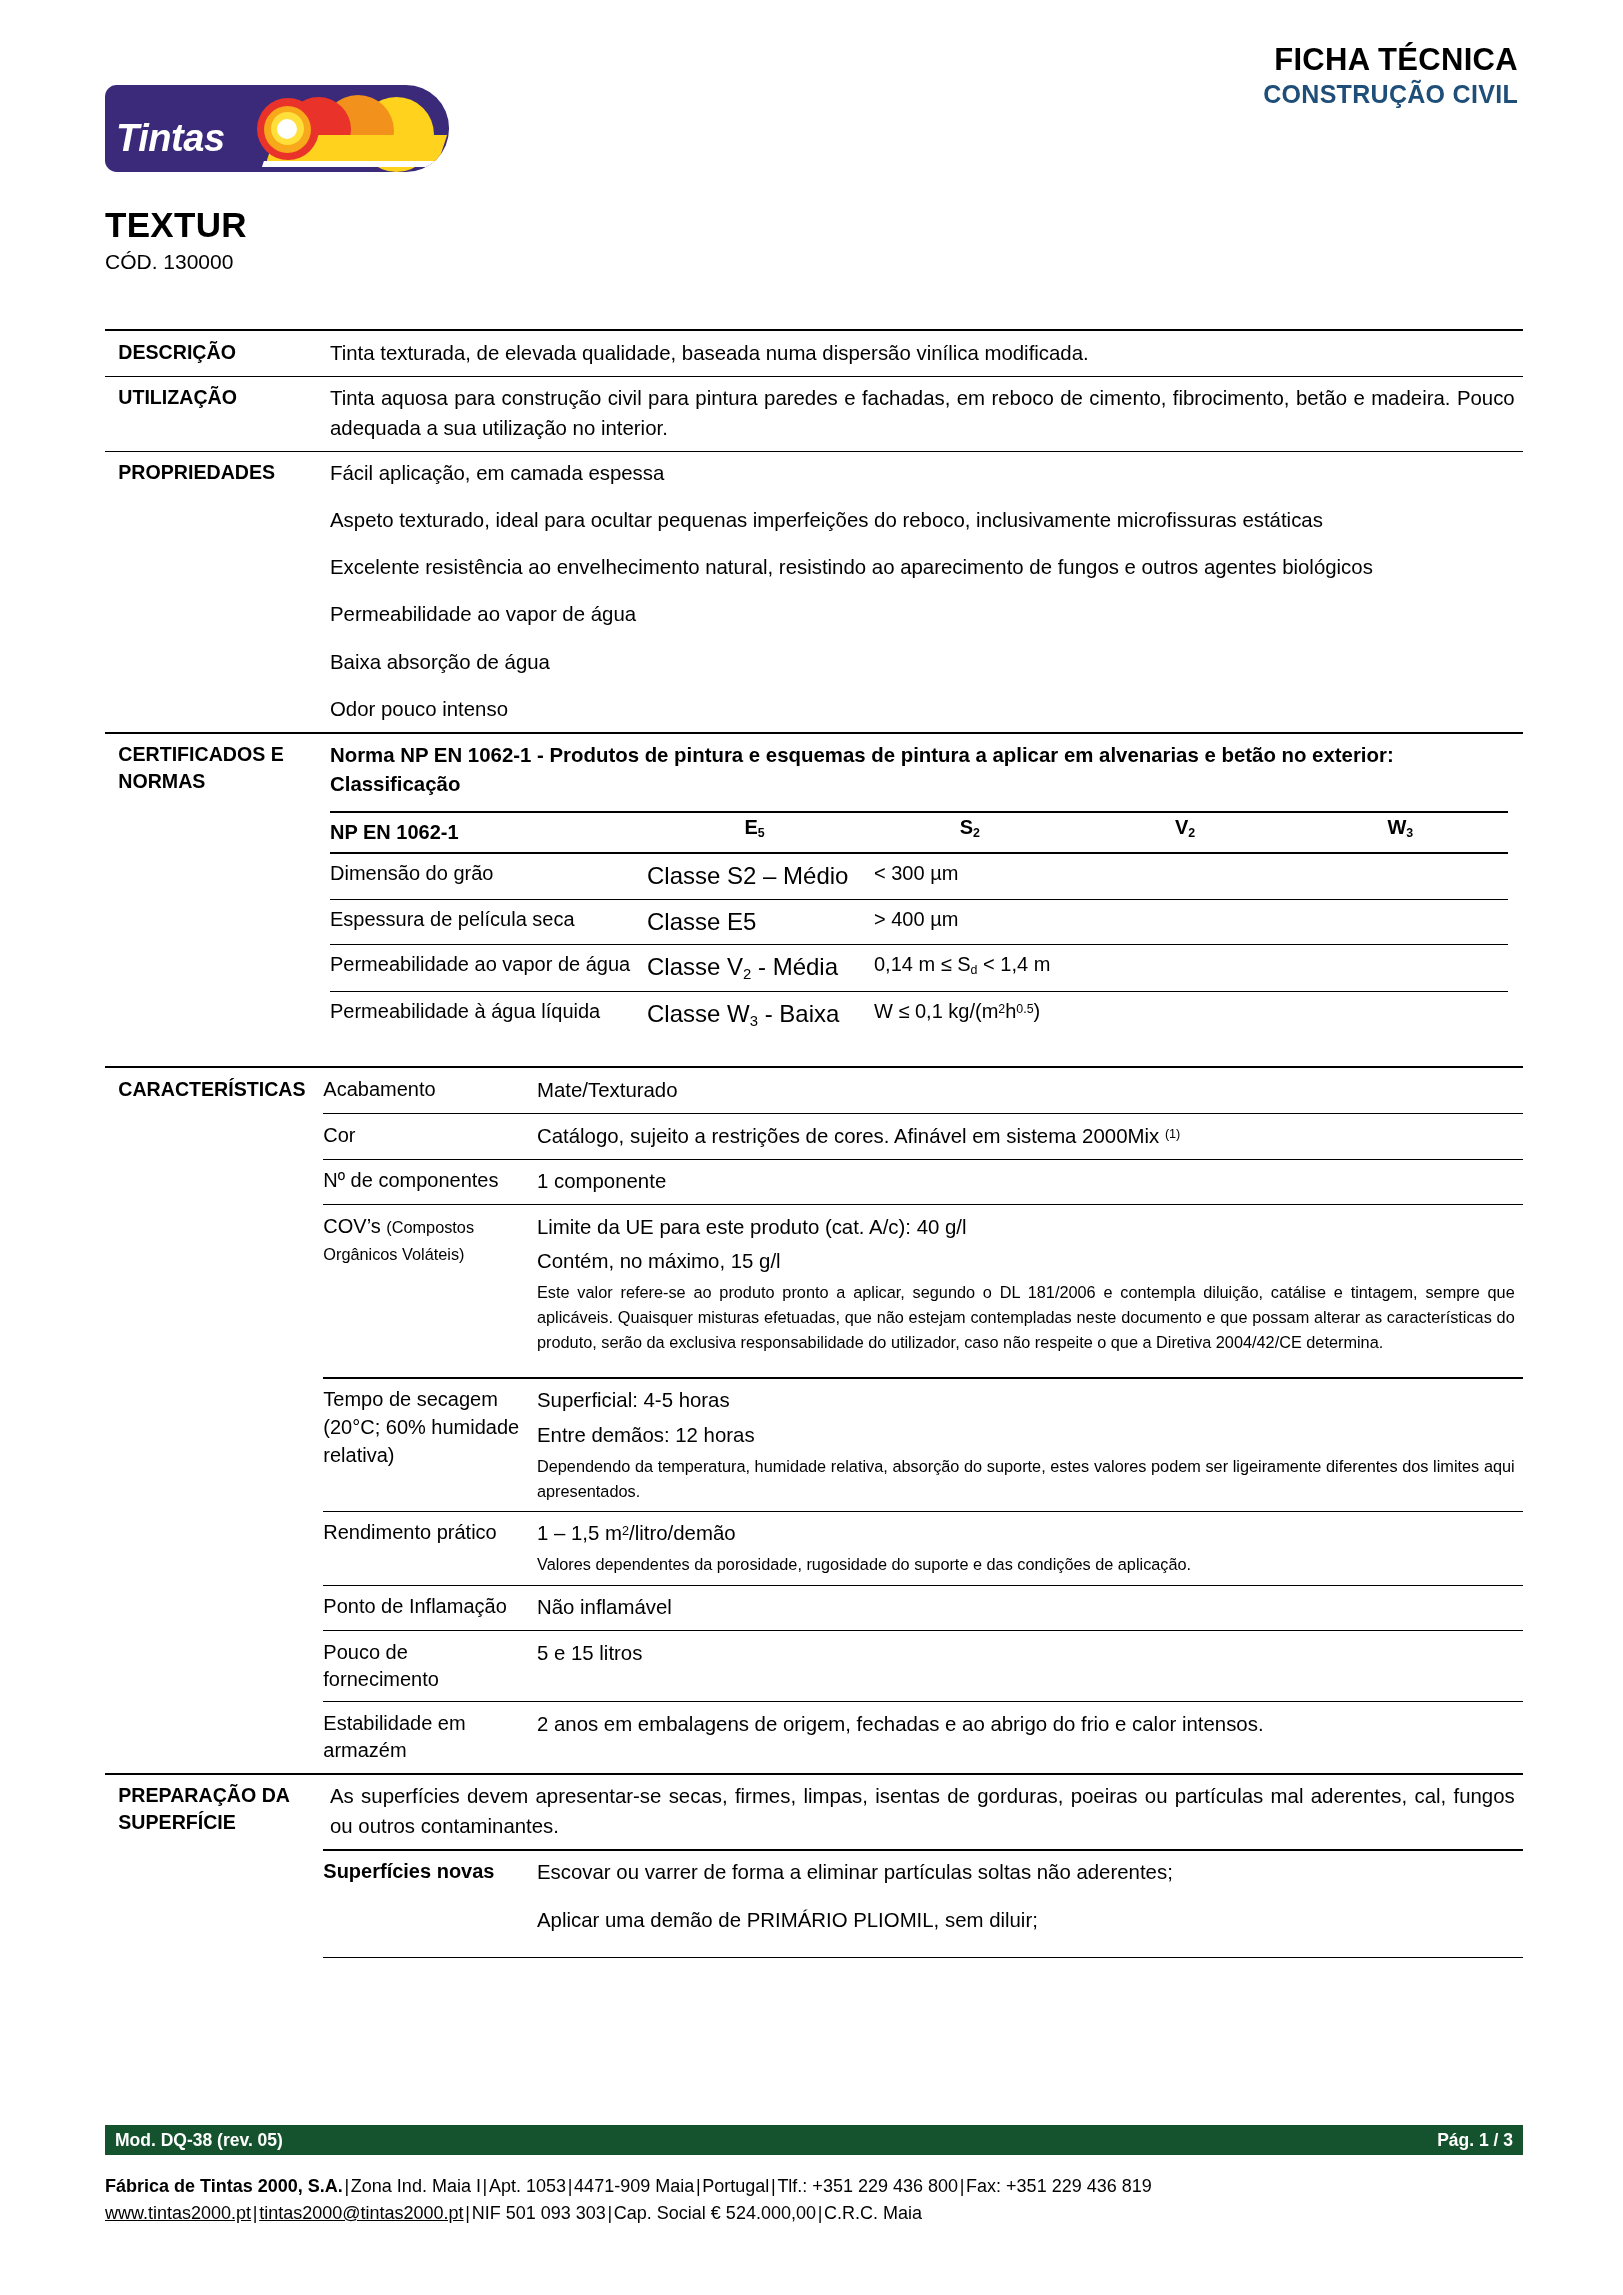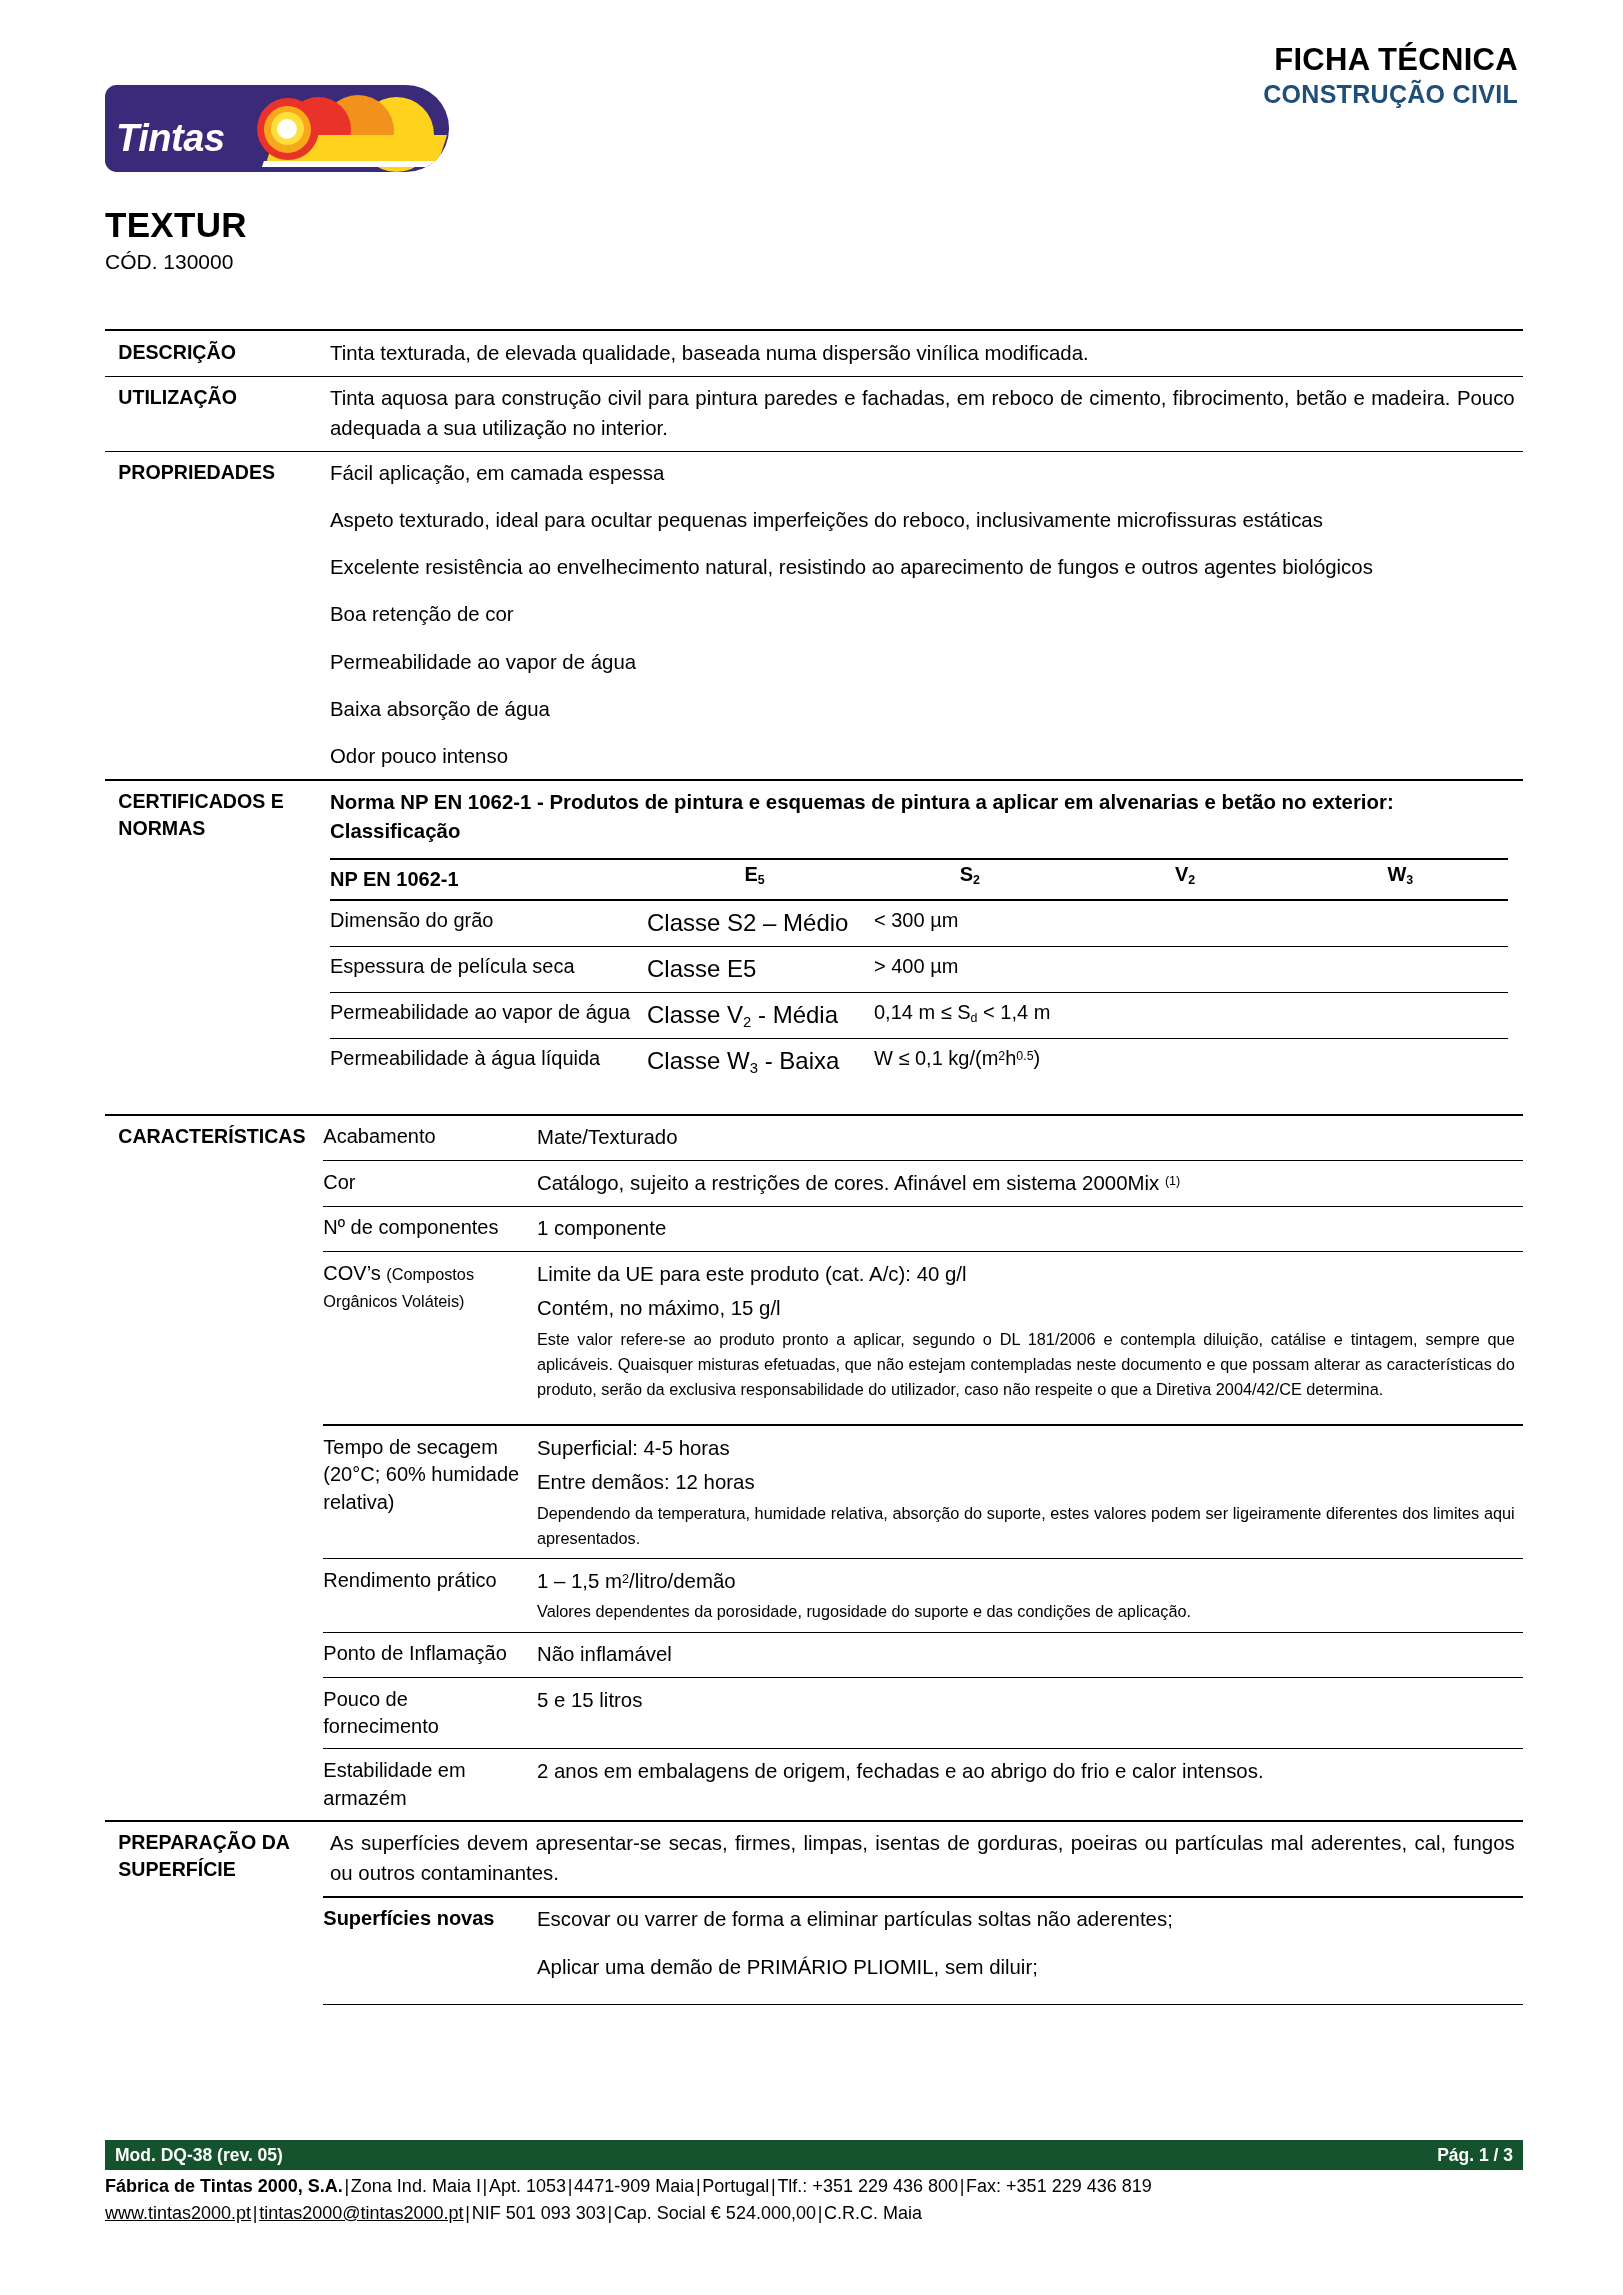--- a/index.html
+++ b/index.html
@@ -97,21 +97,21 @@
   sub { font-size:0.62em; vertical-align:-0.25em; }
   sup { font-size:0.62em; vertical-align:0.42em; }
 
   
   .footer { position:absolute; left:105px; bottom:68px; width:1418px; }
   .foot-bar {
     background:#14532d; color:#ffffff; height:30px;
     display:flex; align-items:center; justify-content:space-between;
     padding:0 10px; font-size:17.5px; font-weight:bold;
   }
-  .foot-line1 { margin-top:3px; font-size:18px; line-height:1.5; }
+  .foot-line1 { margin-top:18px; font-size:18px; line-height:1.5; }
   .foot-line2 { font-size:18px; line-height:1.5; }
   .foot-line1 .co { font-weight:bold; }
   .ul { text-decoration:underline; }
   .sep { padding:0 1.7px; }
 </style>
 </head>
 <body>
 
 <div class="page">
 
@@ -152,21 +152,20 @@
       <div class="lbl">UTILIZAÇÃO</div>
       <div class="val justify">Tinta aquosa para construção civil para pintura paredes e fachadas, em reboco de cimento, fibrocimento, betão e madeira. Pouco adequada a sua utilização no interior.</div>
     </div>
 
     <div class="row brd-top-thin">
       <div class="lbl">PROPRIEDADES</div>
       <div class="val justify">
         <p>Fácil aplicação, em camada espessa</p>
         <p>Aspeto texturado, ideal para ocultar pequenas imperfeições do reboco, inclusivamente microfissuras estáticas</p>
         <p>Excelente resistência ao envelhecimento natural, resistindo ao aparecimento de fungos e outros agentes biológicos</p>
-        <p>Boa retenção de cor</p>
         <p>Permeabilidade ao vapor de água</p>
         <p>Baixa absorção de água</p>
         <p>Odor pouco intenso</p>
       </div>
     </div>
 
     <div class="row brd-top-thick">
       <div class="lbl">
         <div>CERTIFICADOS E</div>
         <div>NORMAS</div>

